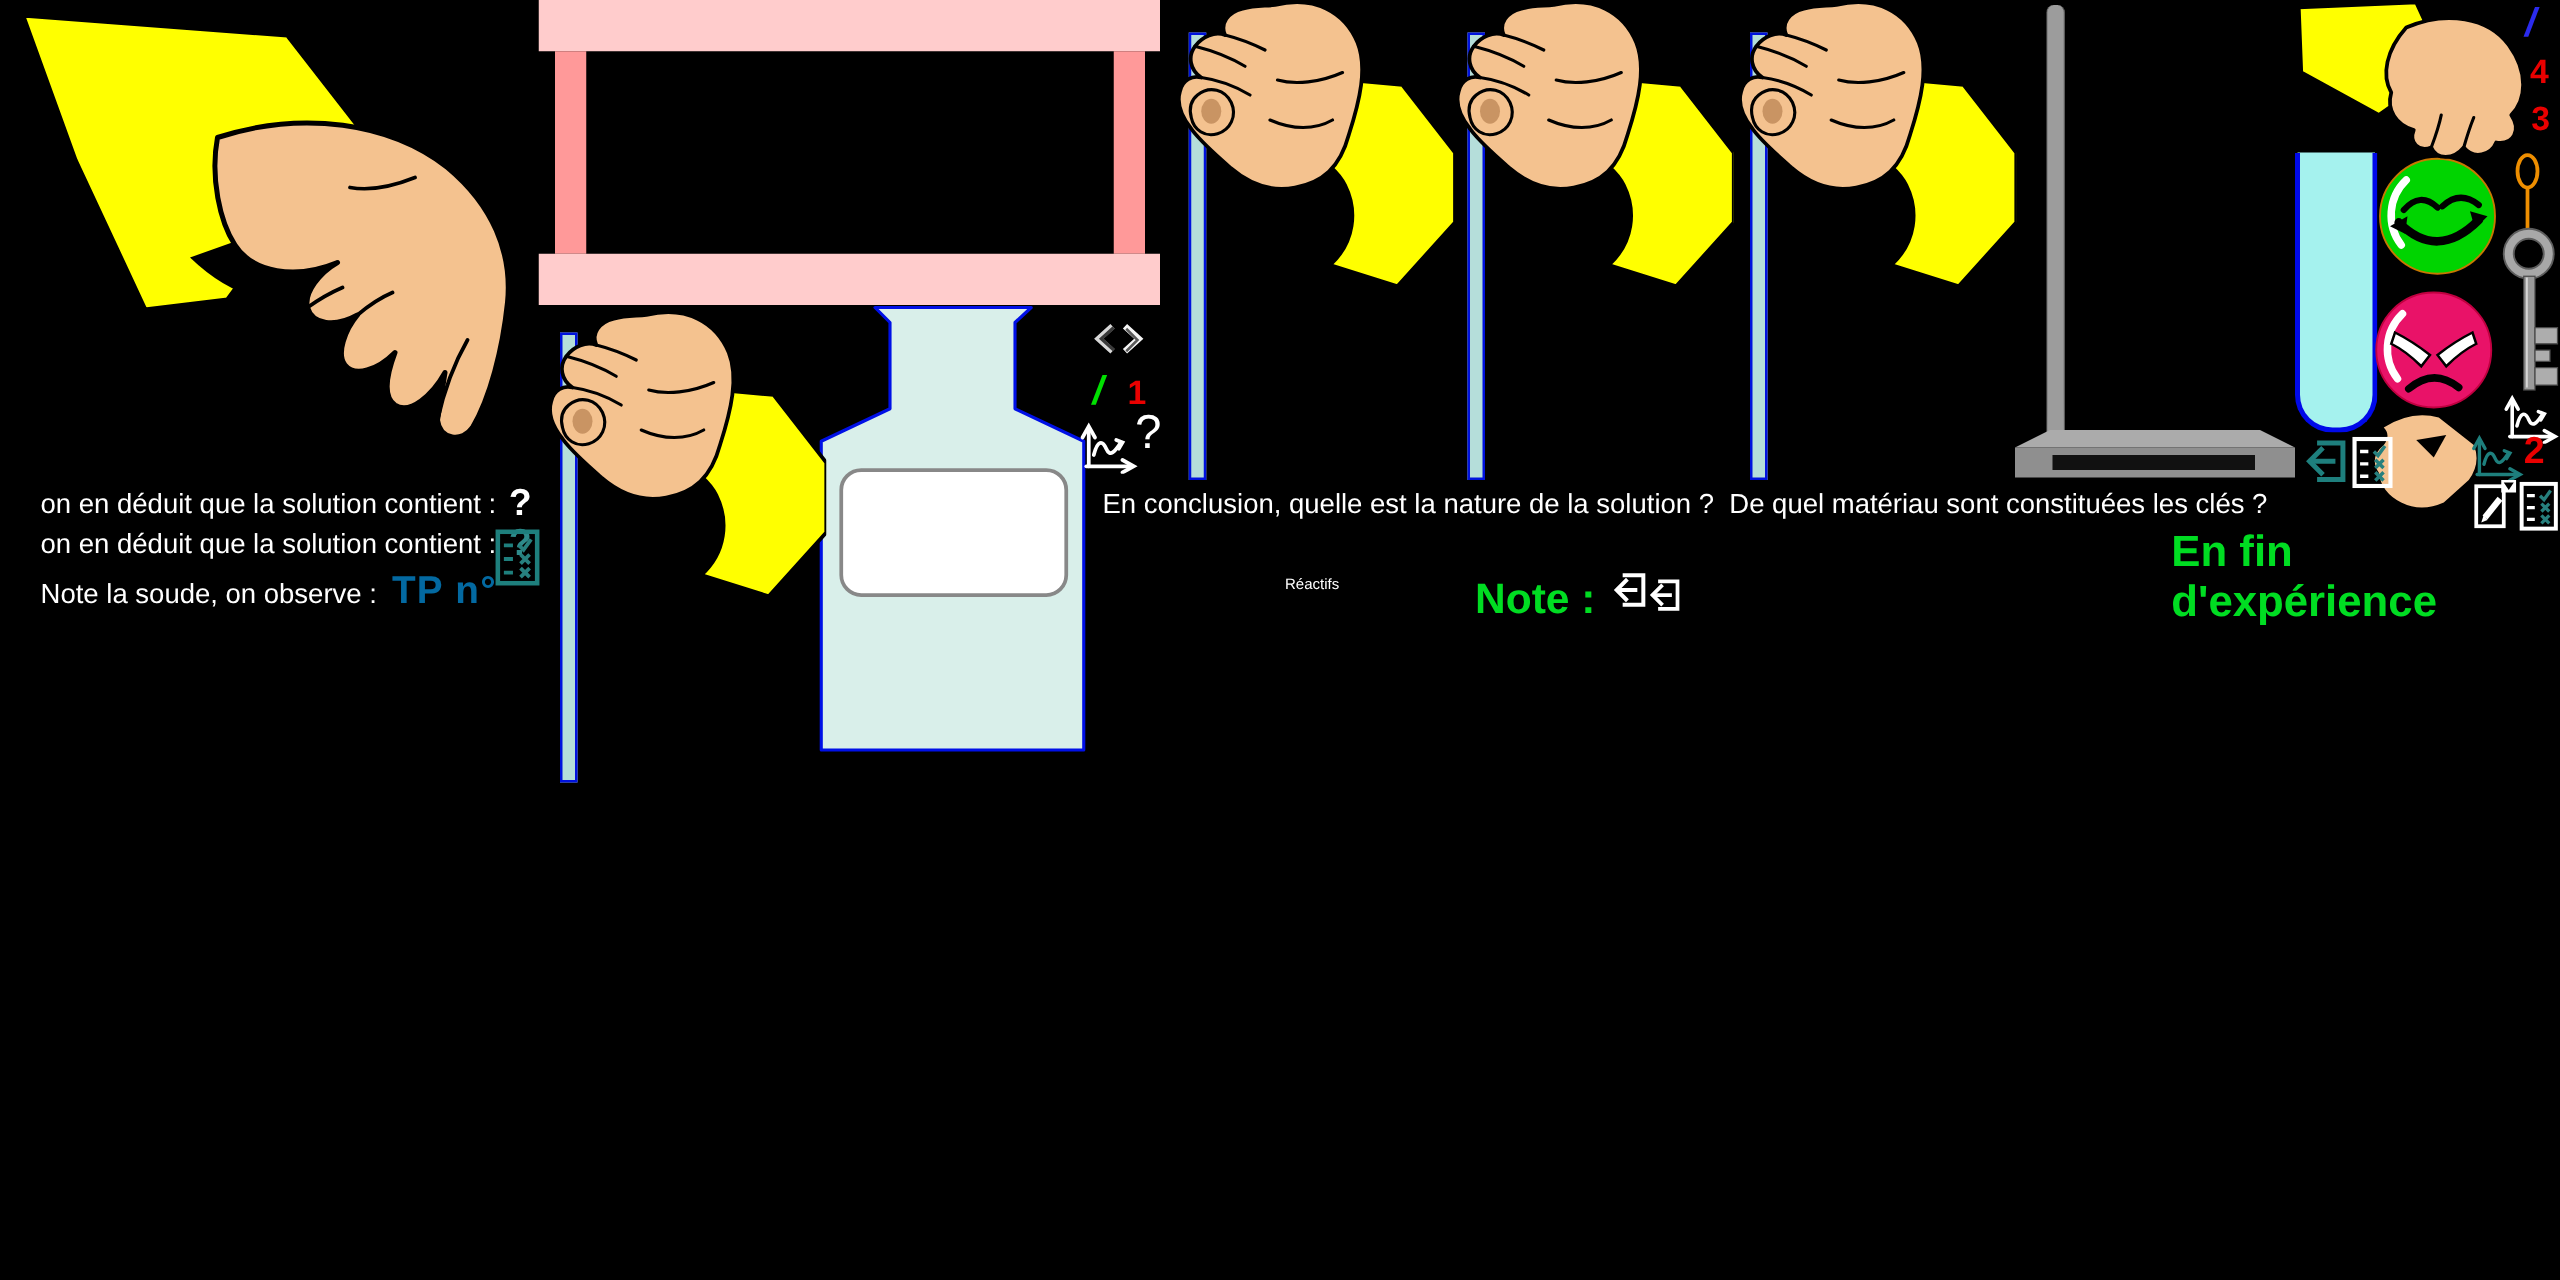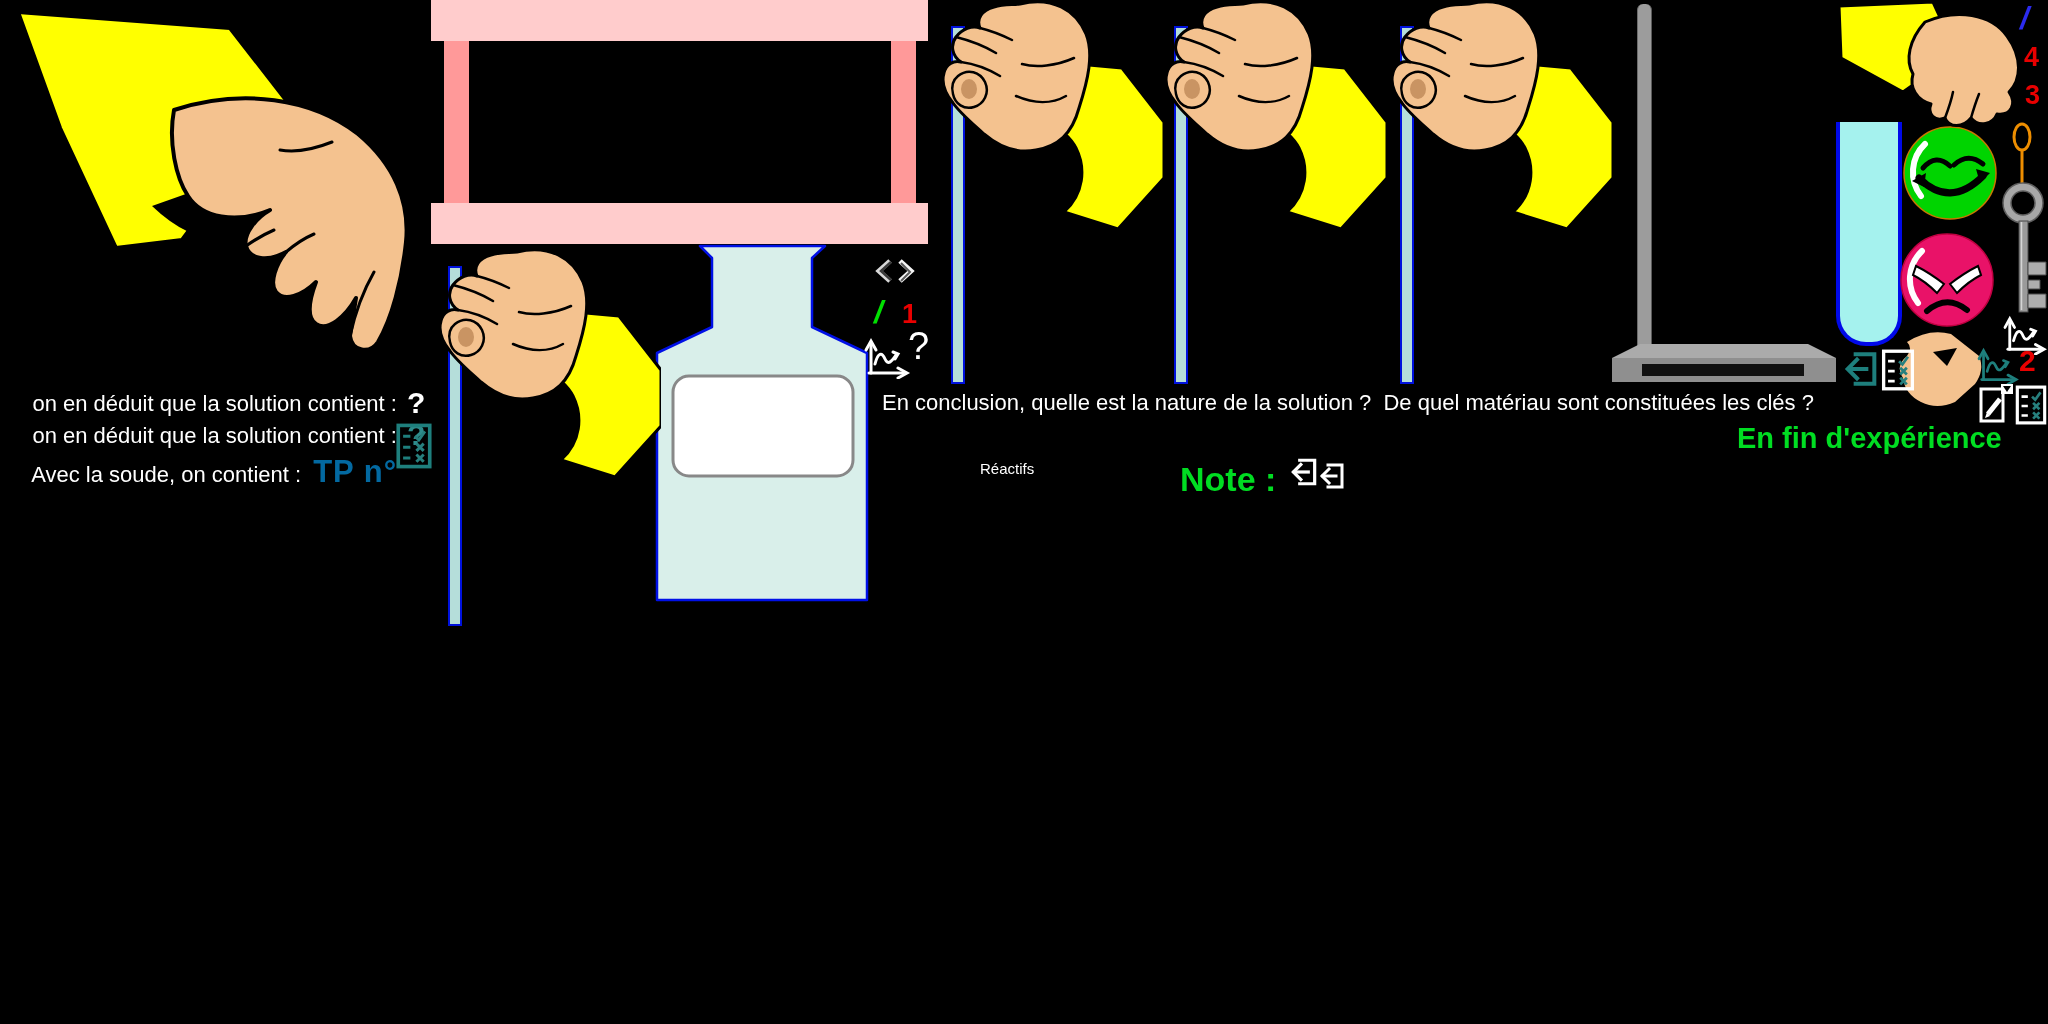--- a/index.html
+++ b/index.html
@@ -1,27 +1,27 @@
 <!DOCTYPE html>
 <html><head>
 <meta charset="utf-8">
 <style>
   html,body{margin:0;padding:0;background:#000;}
   #stage{position:relative;width:2048px;height:1024px;background:#000;overflow:hidden;
          font-family:"Liberation Sans",sans-serif;}
   .abs{position:absolute;}
   .txt{color:#fff;font-size:22px;white-space:pre;}
-  .small{font-size:15px;}
+  .small{font-size:12px;margin-left:48px;}
   .q{font-size:30px;font-weight:bold;margin-left:10px;vertical-align:-2px;}
   .q.white{color:#fff;}
   .q.teal{color:#2E8B8B;}
   .tp{color:#0369a1;font-weight:bold;font-size:31px;margin-left:12px;letter-spacing:1px;}
   .green-label{color:#00DD22;font-weight:bold;}
   .note{font-size:34px;}
-  .fin{font-size:29px;}
+  .fin{font-size:35px;}
   .marker{font-weight:bold;font-size:27px;}
   .red{color:#E90000;}
   .slash-green{color:#00E000;font-size:32px;font-weight:bold;font-style:italic;}
   .slash-blue{color:#2B2BEE;font-size:32px;font-weight:bold;font-style:italic;}
   .strip{background:#B5DEDA;border:2px solid #0012DD;}
   .press{background:#FFCCCC;}
   .press-col{background:#FF9999;}
   .tube{background:#A5F2EE;border:4px solid #0009E9;border-top:none;
         border-radius:0 0 30px 30px;}
   .rod{background:#9C9C9C;border-left:1px solid #6c6c6c;border-right:1px solid #5a5a5a;
@@ -99,21 +99,21 @@
       <use href="#grip-hand"></use>
     </svg>
 
   <div class="abs txt" style="left:8px;top:360px">
     <span>on en déduit que la solution contient :</span><span class="q white">?</span>
   </div>
   <div class="abs txt" style="left:8px;top:392px">
     <span>on en déduit que la solution contient :</span><span class="q teal">?</span>
   </div>
   <div class="abs txt" style="left:8px;top:428px">
-    <span>Avec la soude, on contient :</span><span class="tp">TP n°</span>
+    <span>Note la soude, on observe :</span><span class="tp">TP n°</span>
   </div>
   <svg class="abs" style="left:394px;top:423px;color:#1E7F7D" width="40" height="46" viewBox="0 0 30 38">
       <use href="#checklist-glyph"></use>
     </svg>
 
   <svg class="abs" style="left:874px;top:257px" width="42" height="28" viewBox="0 0 42 26">
     <polyline points="16,3 5,13 16,23" fill="none" stroke="#D8D8D8" stroke-width="5"></polyline>
     <polyline points="17,4 7,13 17,22" fill="none" stroke="#3a3a3a" stroke-width="2.5"></polyline>
     <polyline points="26,3 37,13 26,23" fill="none" stroke="#F5F5F5" stroke-width="5"></polyline>
     <polyline points="27,5 36,14 27,23" fill="none" stroke="#5a5a5a" stroke-width="2"></polyline>

